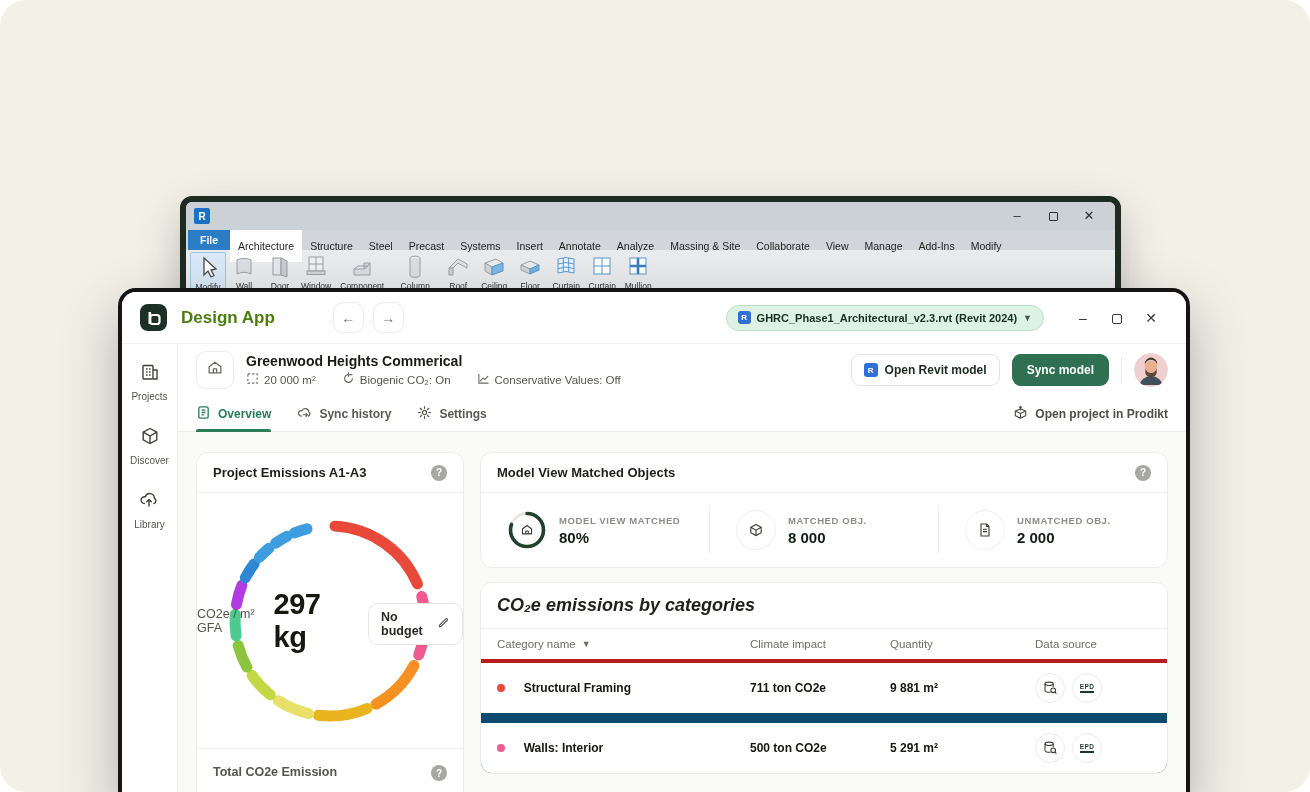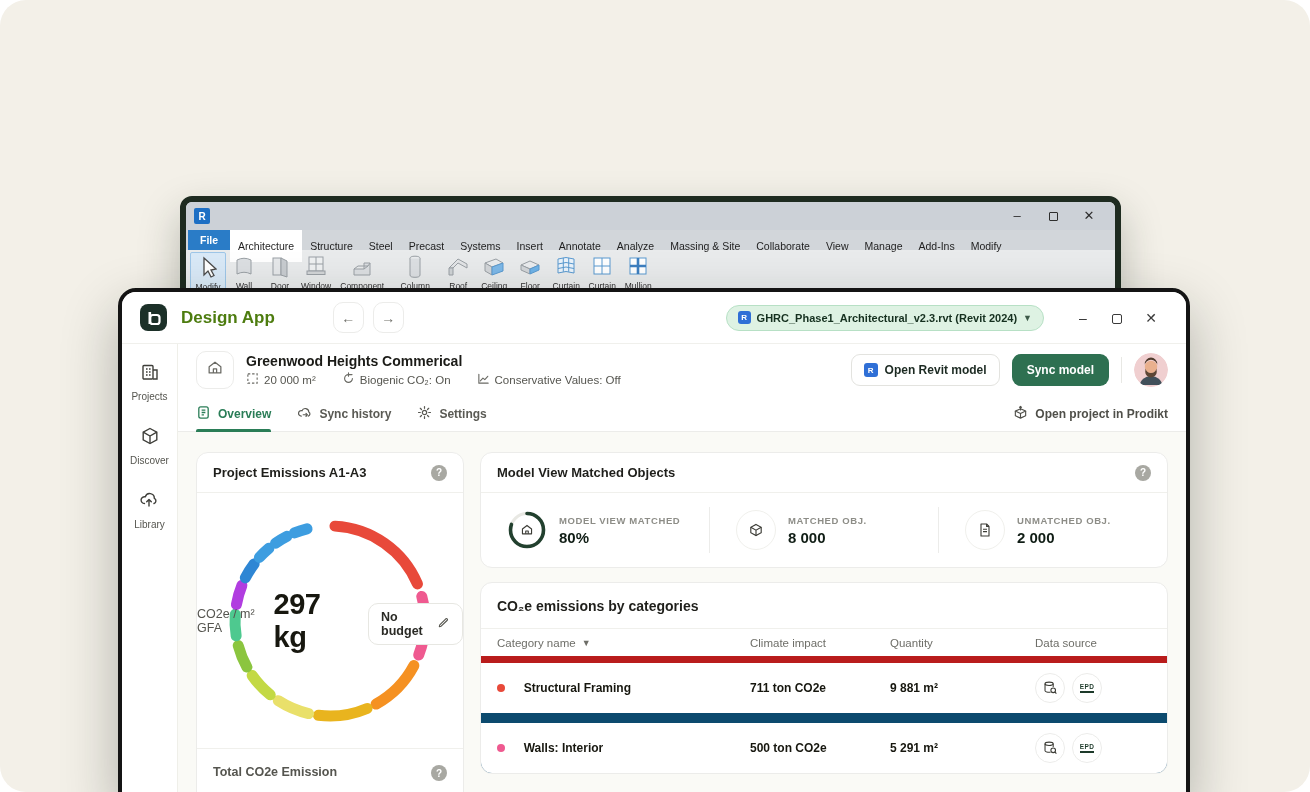--- a/index.html
+++ b/index.html
@@ -107,22 +107,22 @@
   .stat + .stat { border-left:1px solid #ececea; }
   .stat-icon { position:relative; width:40px; height:40px; flex:0 0 40px; border-radius:50%; border:1px solid #f0f0ec;
                display:flex; align-items:center; justify-content:center; }
   .stat-icon.ring { border:none; }
   .stat-icon.ring svg.ringsvg { position:absolute; inset:0; }
   .stat-label { font-size:9.5px; letter-spacing:.6px; font-weight:600; color:#8d8d87; }
   .stat-value { font-size:15px; font-weight:700; color:#101d15; margin-top:3px; }
 
   .cat-card { flex:1; display:flex; flex-direction:column; overflow:hidden; }
   .cat-head { height:46px; flex:0 0 46px; display:flex; align-items:center; padding:0 16px;
-              border-bottom:1px solid #f0f0ec; font-size:14px; font-weight:700; color:#1f1f1b; }
-  .thead { height:34px; flex:0 0 34px; display:flex; align-items:center; border-bottom:7px solid #b91c1c;
+              border-bottom:1px solid #f0f0ec; font-size:18px; font-weight:700; color:#1f1f1b;font-style:italic; }
+  .thead { height:34px; flex:0 0 34px; display:flex; align-items:center; border-bottom:4px solid #b91c1c;
            font-size:11.5px; color:#6e6e68; }
   .col-name { flex:1; padding-left:16px; display:flex; align-items:center; gap:6px; min-width:0; }
   .col-impact { width:140px; flex:0 0 140px; }
   .col-qty { width:145px; flex:0 0 145px; }
   .col-src { width:132px; flex:0 0 132px; display:flex; align-items:center; gap:7px; }
   .tbody { flex:1; background:#0c4a6e; display:flex; flex-direction:column; gap:8px; overflow:hidden;justify-content:space-between; }
   .trow { height:50px; flex:0 0 50px; background:#fff; display:flex; align-items:center;
           font-size:12px; font-weight:600; color:#17170f; }
   .dot { width:8px; height:8px; border-radius:50%; flex:0 0 8px; }
   .src-circle { width:30px; height:30px; border-radius:50%; border:1px solid #ececea; background:#fff;

